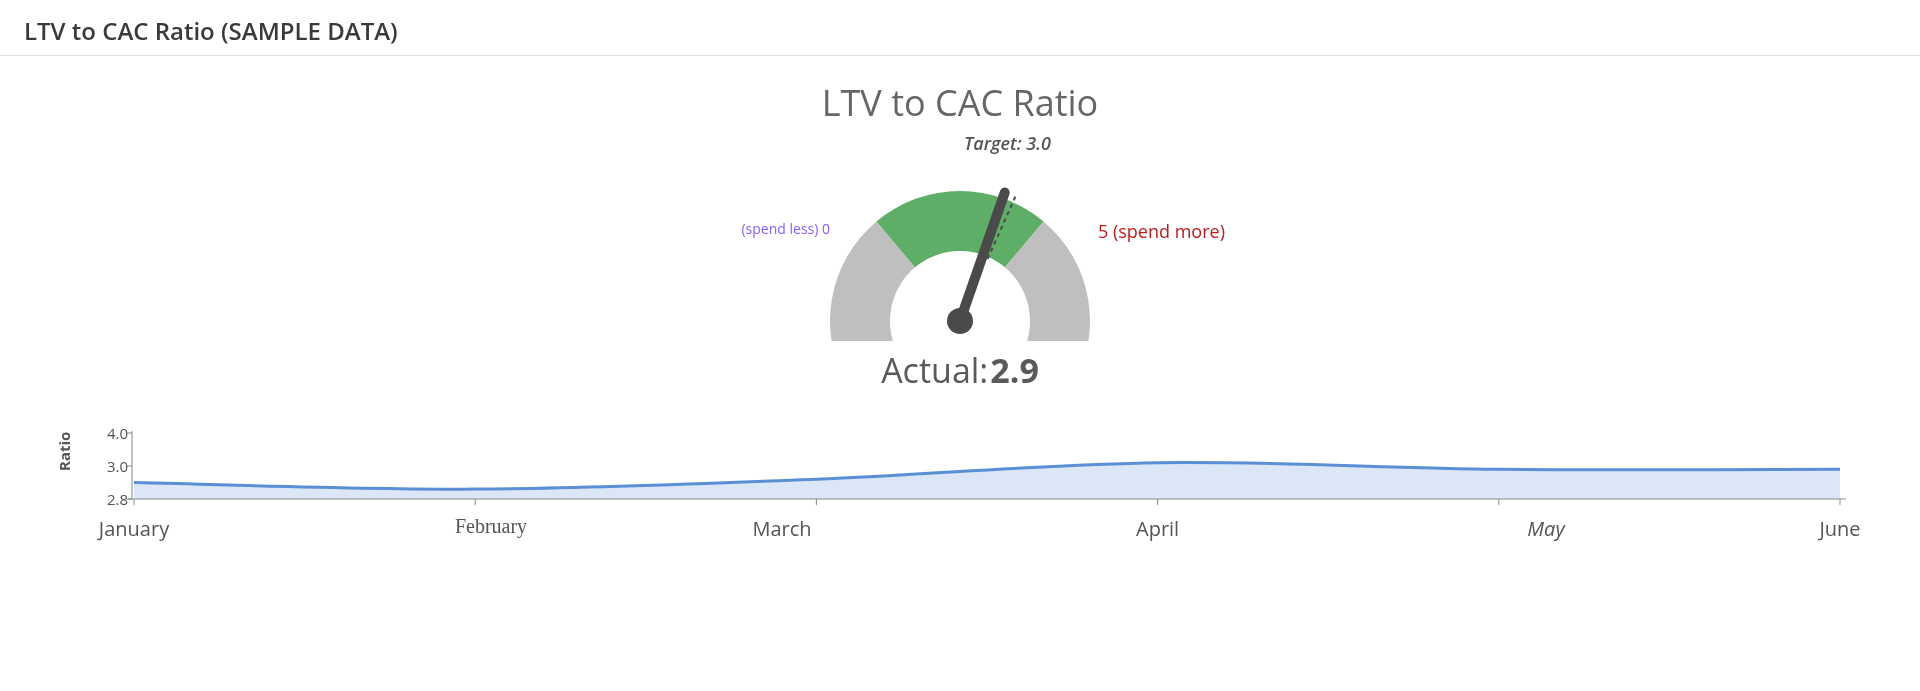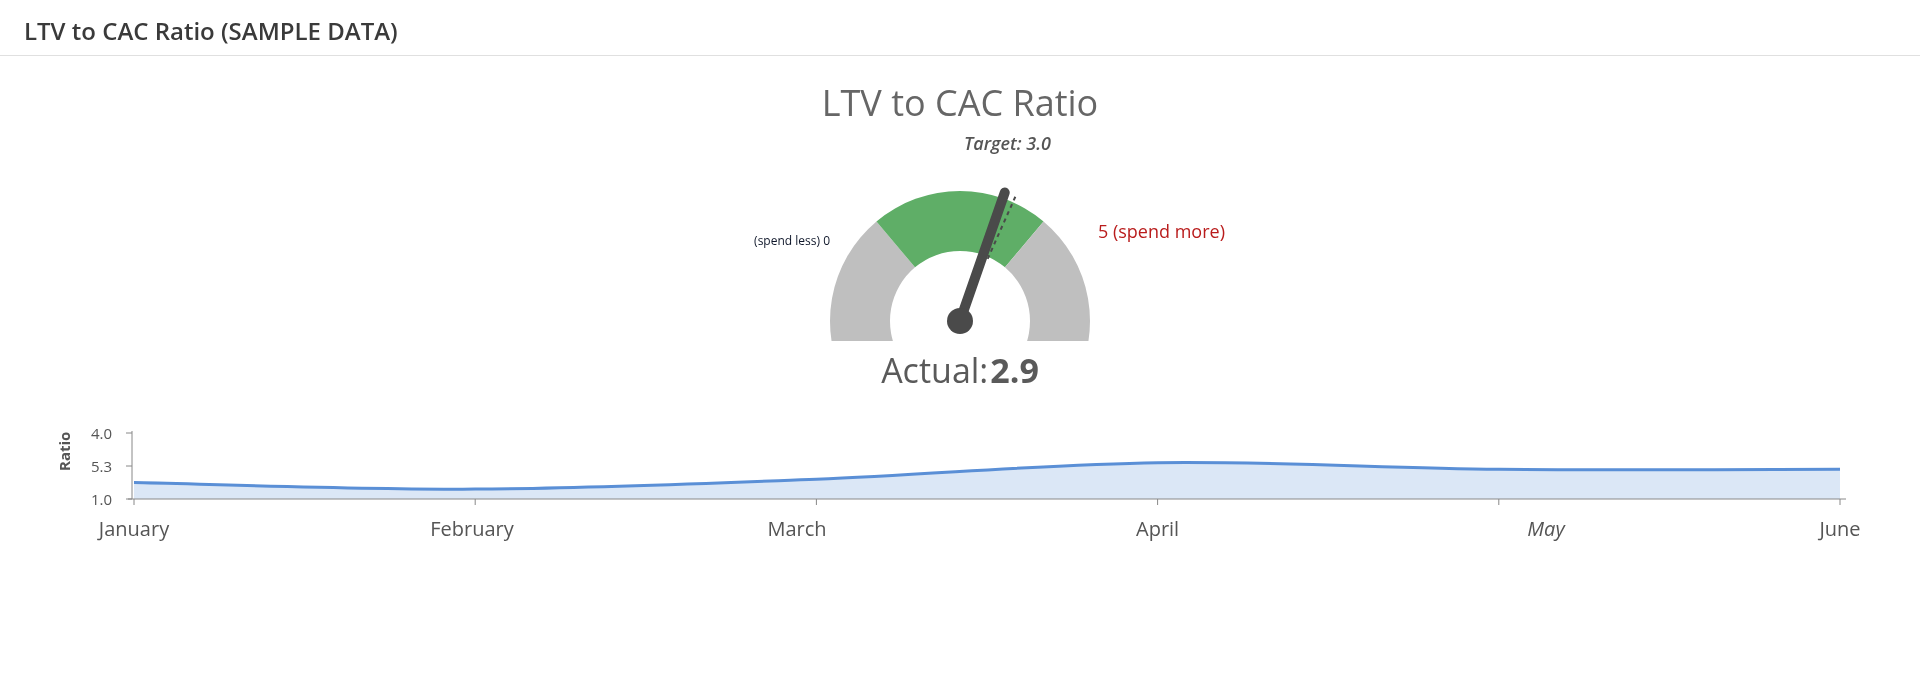--- a/index.html
+++ b/index.html
@@ -49,25 +49,25 @@
     left: 50%;
     transform: translateX(4px);
     font-size: 18px;
     font-weight: 600;
     color: #555555;
     white-space: nowrap;
     font-style: italic;
   }
   .left-label {
     position: absolute;
-    top: 101px;
+    top: 88px;
     right: 50%;
     transform: translateX(-130px);
-    font-size: 12px;
-    color: #0f172a;
+    font-size: 14px;
+    color: #8b5cf6;
     white-space: nowrap;
   }
   .right-label {
     position: absolute;
     top: 88px;
     left: 50%;
     transform: translateX(138px);
     font-size: 18px;
     color: #b91c1c;
     white-space: nowrap;
@@ -119,21 +119,21 @@
     position: absolute;
     left: 28px;
     top: 0;
     height: 72px;
     width: 30px;
     font-size: 15px;
     color: #555555;
   }
   .y-lab {
     position: absolute;
-    right: 16px;
+    right: 0;
     transform: translateY(-50%);
     white-space: nowrap;
   }
 </style>
 </head>
 <body>
 
 <div class="header">
   <span>LTV to CAC Ratio (SAMPLE DATA)</span>
 </div>
@@ -158,41 +158,41 @@
 
   <div class="actual-row">
     <span>Actual:</span>
     <span class="actual-value">2.9</span>
   </div>
 
   <div class="line-chart-area">
     <div class="y-axis-title">Ratio</div>
     <div class="y-labels" id="y-labels">
         <span class="y-lab" style="top: 6px;">4.0</span>
-        <span class="y-lab" style="top: 39px;">5.3</span>
-        <span class="y-lab" style="top: 72px;">1.0</span>
+        <span class="y-lab" style="top: 39px;">3.0</span>
+        <span class="y-lab" style="top: 72px;">2.8</span>
       </div>
     <svg id="line-svg" class="line-svg" width="1780" height="86" viewBox="0 0 1780 86">
         <path d="M 64 55.5 C 120.86666666666667 56.6 291.4666666666667 62.650000000000006 405.20000000000005 62.10000000000001 C 518.9333333333334 61.55000000000001 632.6666666666667 56.599999999999994 746.4000000000001 52.199999999999996 C 860.1333333333334 47.8 973.8666666666666 37.349999999999994 1087.6 35.699999999999996 C 1201.3333333333333 34.05 1315.0666666666668 41.2 1428.8000000000002 42.300000000000004 C 1542.5333333333335 43.400000000000006 1713.1333333333334 42.300000000000004 1770 42.300000000000004 L 1770 72 L 64 72 Z" fill="#dbe7f6" stroke="none"></path>
         <path d="M 64 55.5 C 120.86666666666667 56.6 291.4666666666667 62.650000000000006 405.20000000000005 62.10000000000001 C 518.9333333333334 61.55000000000001 632.6666666666667 56.599999999999994 746.4000000000001 52.199999999999996 C 860.1333333333334 47.8 973.8666666666666 37.349999999999994 1087.6 35.699999999999996 C 1201.3333333333333 34.05 1315.0666666666668 41.2 1428.8000000000002 42.300000000000004 C 1542.5333333333335 43.400000000000006 1713.1333333333334 42.300000000000004 1770 42.300000000000004" fill="none" stroke="#5a8fd6" stroke-width="3"></path>
         <line x1="58" y1="72" x2="1776" y2="72" stroke="#888888" stroke-width="1"></line>
         <line x1="64" y1="72" x2="64" y2="78" stroke="#888888" stroke-width="1"></line>
         <line x1="405.20000000000005" y1="72" x2="405.20000000000005" y2="78" stroke="#888888" stroke-width="1"></line>
         <line x1="746.4000000000001" y1="72" x2="746.4000000000001" y2="78" stroke="#888888" stroke-width="1"></line>
         <line x1="1087.6" y1="72" x2="1087.6" y2="78" stroke="#888888" stroke-width="1"></line>
         <line x1="1428.8000000000002" y1="72" x2="1428.8000000000002" y2="78" stroke="#888888" stroke-width="1"></line>
         <line x1="1770" y1="72" x2="1770" y2="78" stroke="#888888" stroke-width="1"></line>
         <line x1="62" y1="4" x2="62" y2="72" stroke="#888888" stroke-width="1"></line>
         <line x1="56" y1="6" x2="62" y2="6" stroke="#888888" stroke-width="1"></line>
         <line x1="56" y1="39" x2="62" y2="39" stroke="#888888" stroke-width="1"></line>
         <line x1="56" y1="72" x2="62" y2="72" stroke="#888888" stroke-width="1"></line>
       </svg>
     <div class="x-labels" id="x-labels">
         <span class="x-lab" style="left: 0px;">January</span>
-        <span class="x-lab" style="left: 338px;">February</span>
-        <span class="x-lab" style="left: 663px; text-align: center;">March</span>
+        <span class="x-lab" style="left: 357px; font-family: Liberation Serif, serif;">February</span>
+        <span class="x-lab" style="left: 648px; text-align: center;">March</span>
         <span class="x-lab" style="left: 1023.6px;">April</span>
         <span class="x-lab" style="left: 1412px; font-style: italic;">May</span>
         <span class="x-lab" style="left: 1706px; text-align: center;">June</span>
       </div>
   </div>
 
 </div>
 
 </body></html>

